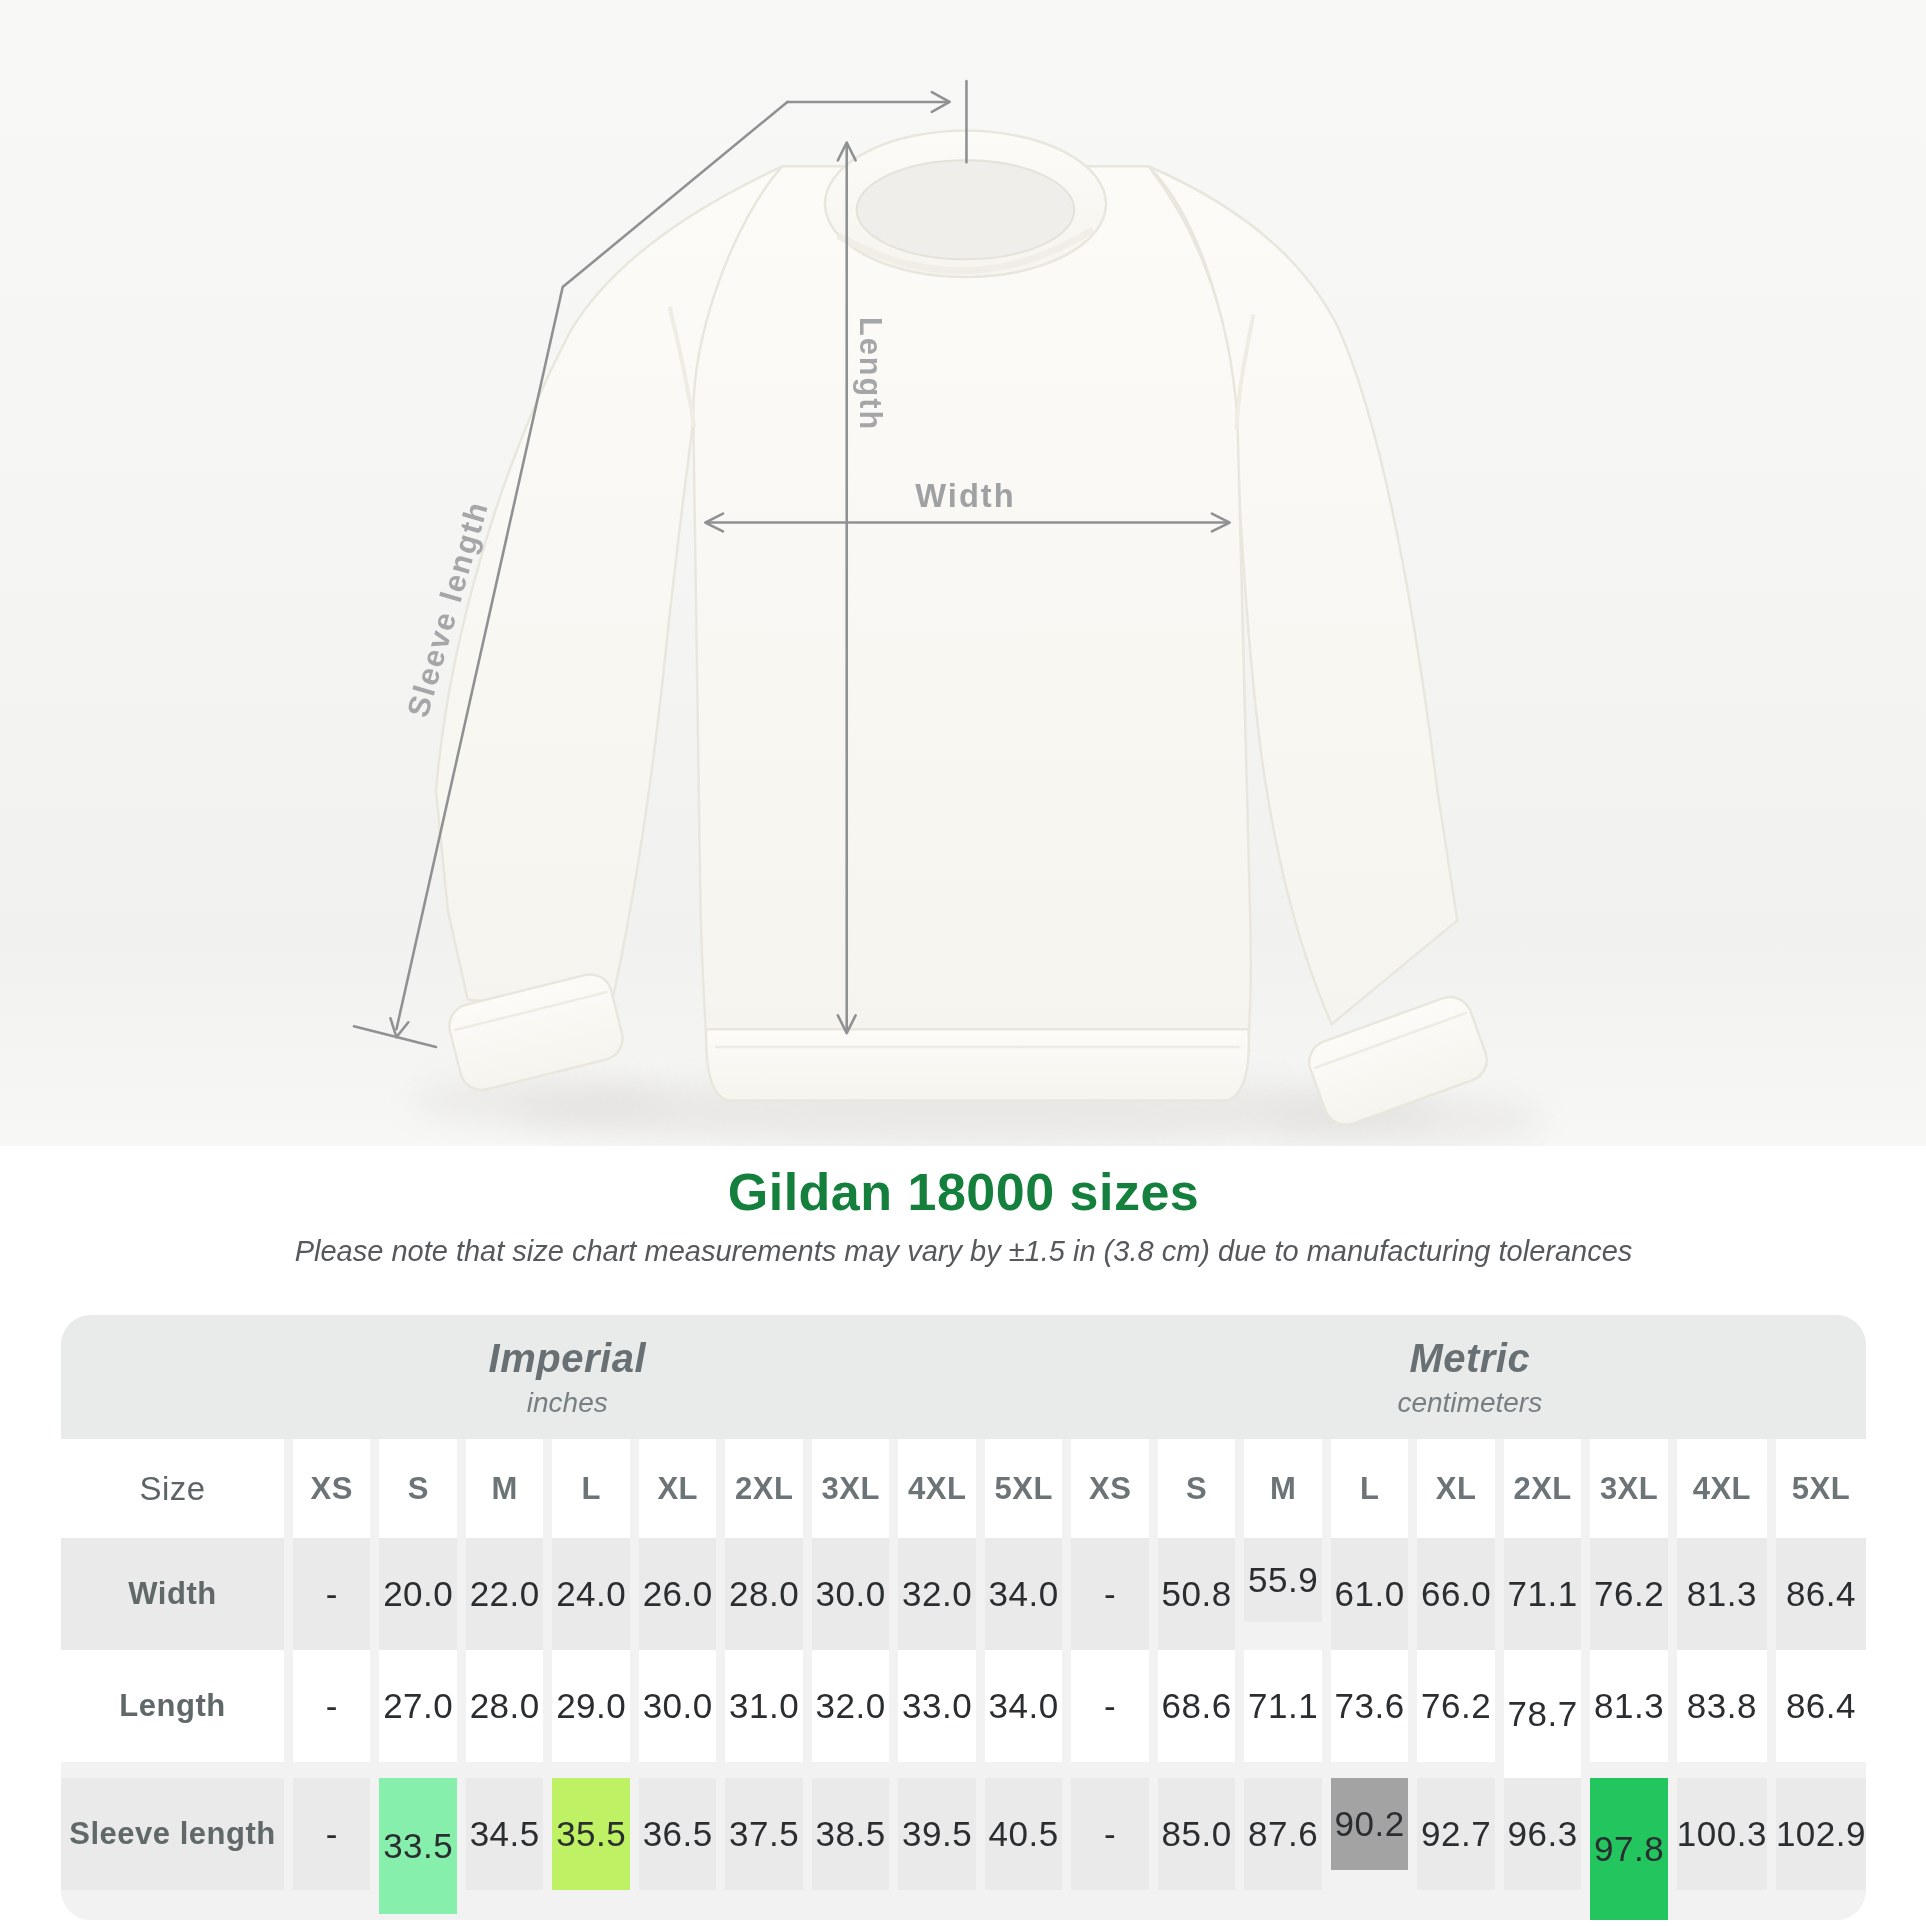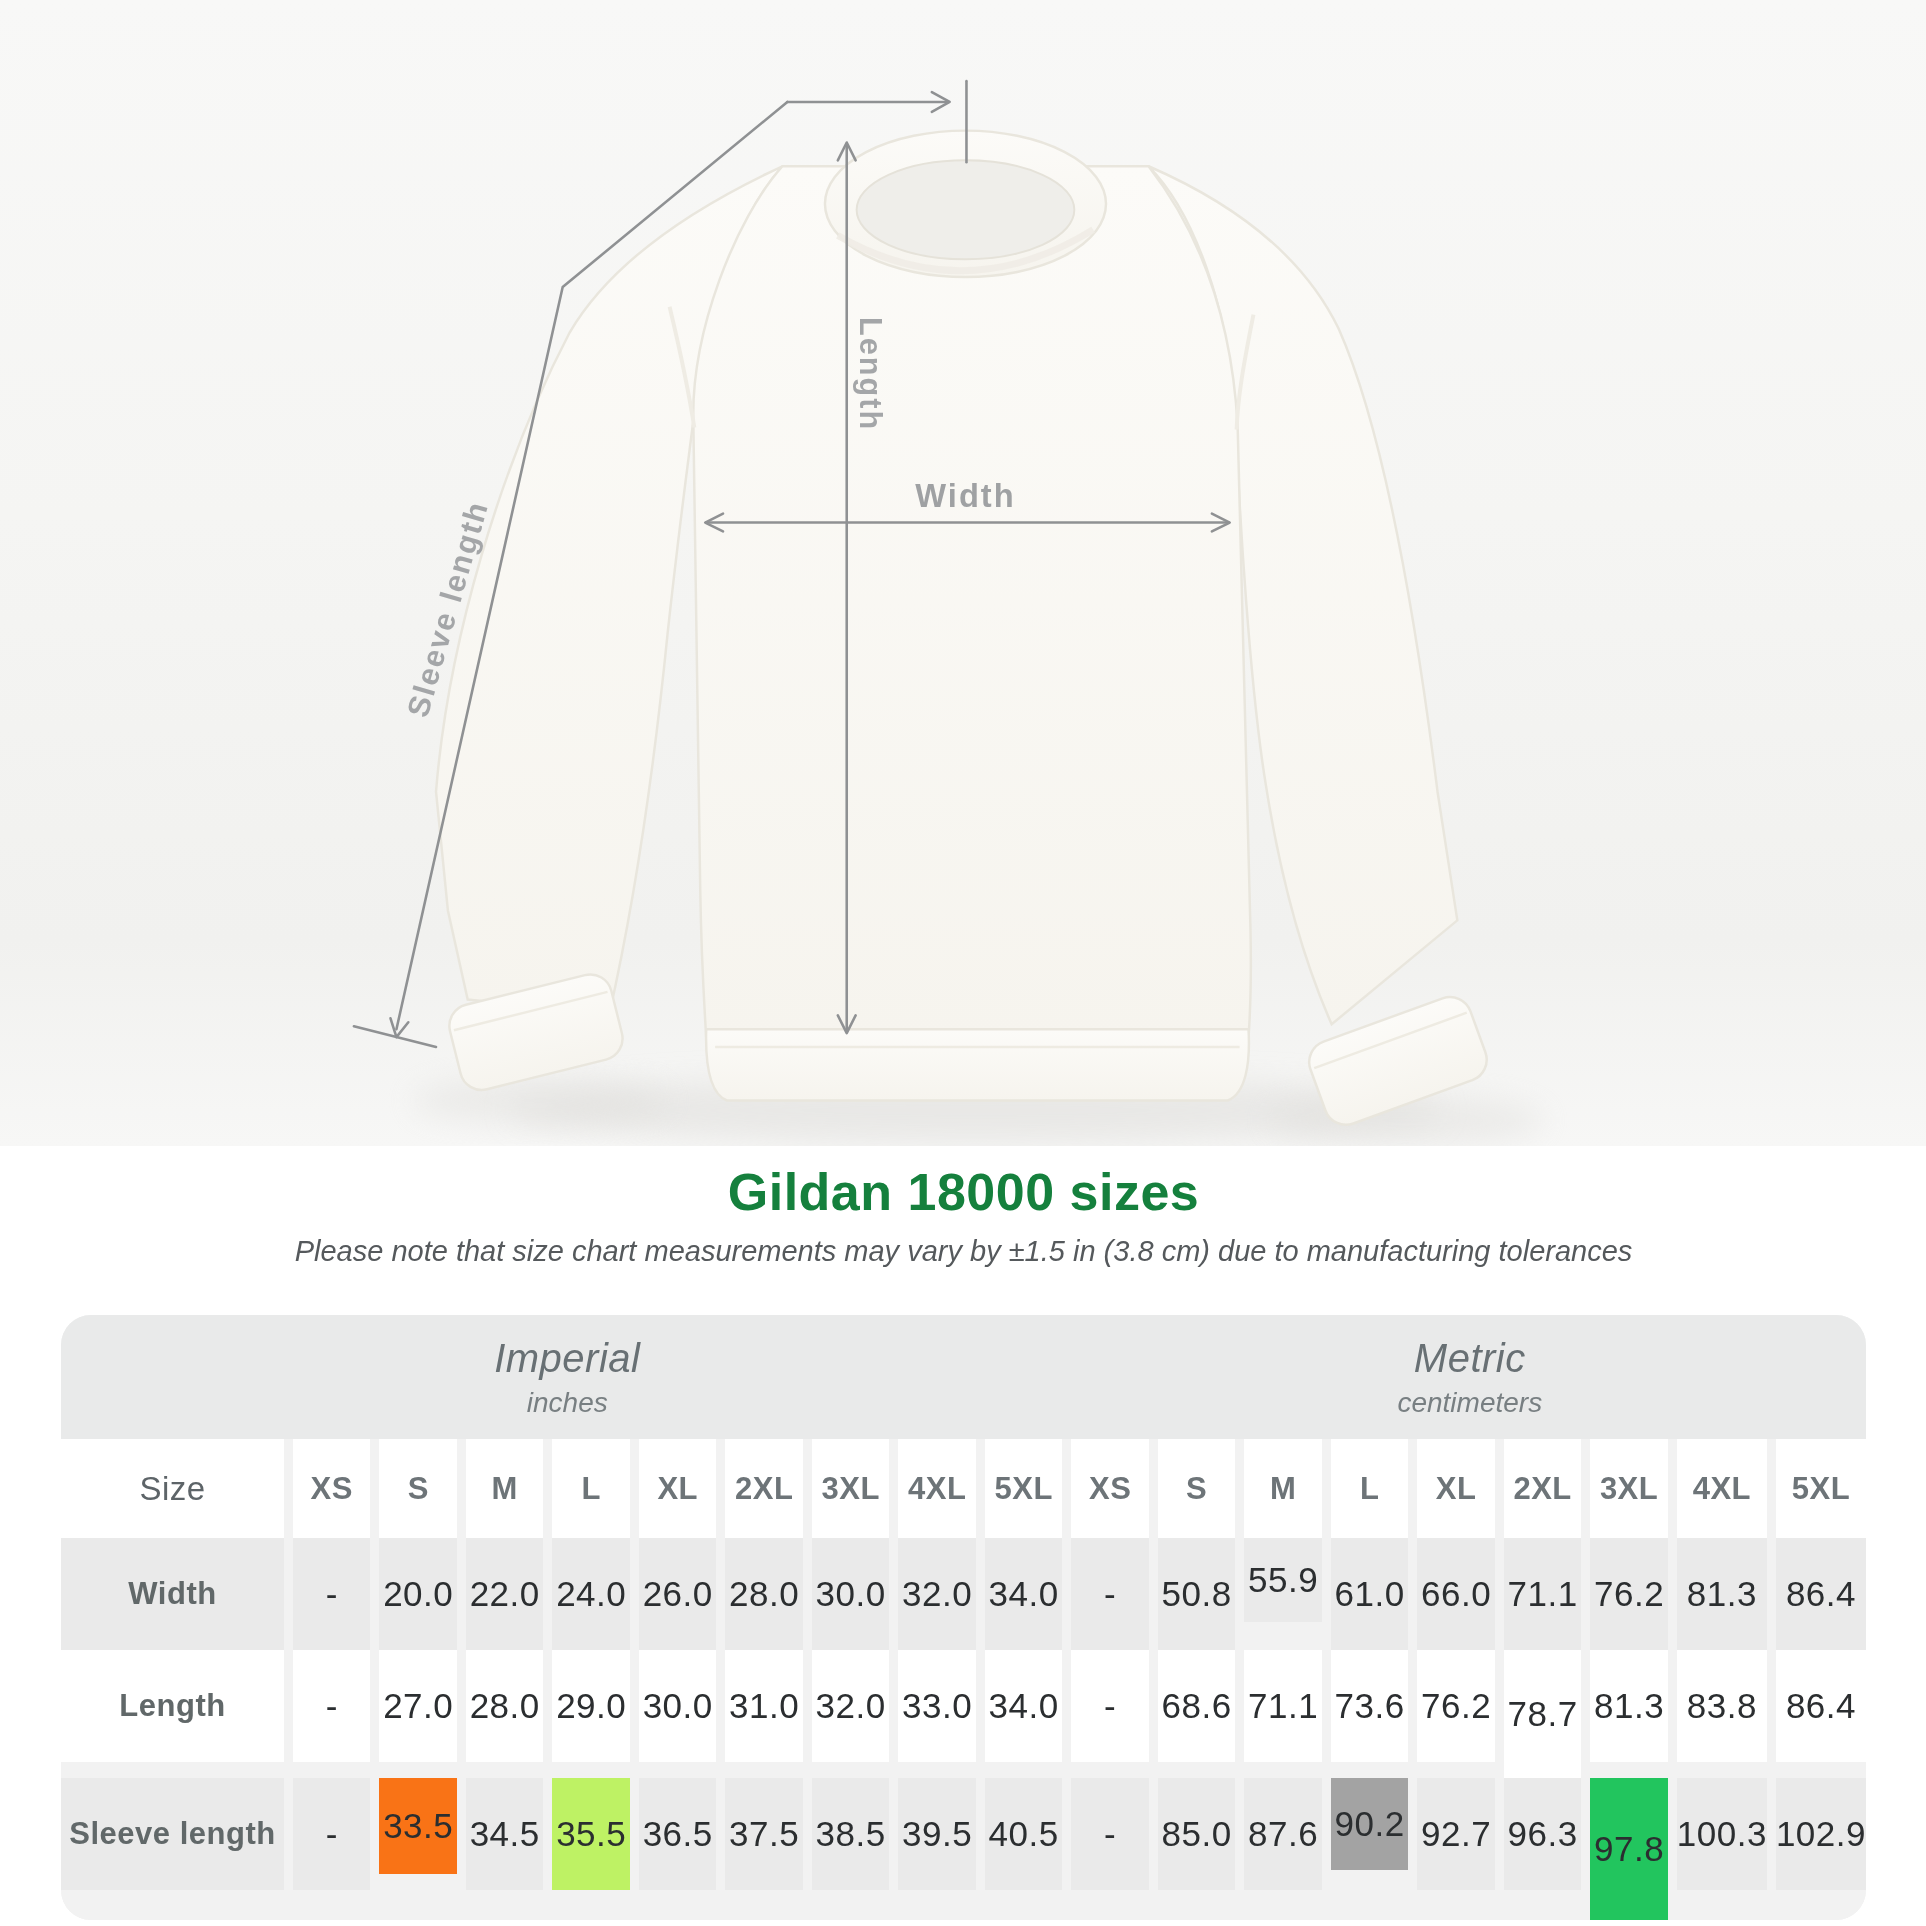--- a/index.html
+++ b/index.html
@@ -42,21 +42,21 @@
     height:124px;
     background:#e9eaea;
   }
   .unit{
     display:flex;flex-direction:column;align-items:center;justify-content:center;
     gap:6px;
   }
   .unit.imperial{width:56.1%;}
   .unit.metric{width:43.9%;}
   .unit-title{
-    font-size:40px;font-weight:normal;font-style:italic;color:#68707.3;
+    font-size:40px;font-weight:bold;font-style:italic;color:#68707.3;
     color:#687074;letter-spacing:0.5px;
   }
   .unit-sub{
     font-size:28px;font-style:italic;color:#787f82;
   }
   .grid{
     display:grid;
     grid-template-columns:223px repeat(18,1fr);
     column-gap:9px;
     row-gap:0;
@@ -369,21 +369,21 @@
       <div class="cell" style="height:112px">
           <span class="value">86.4</span>
         </div>
 
       <div class="cell" style="height:112px;background:#eaeaea">
           <span class="row-label">Sleeve length</span>
         </div>
       <div class="cell" style="height:112px;background:#eaeaea">
           <span class="value">-</span>
         </div>
-      <div class="cell" style="height:96px;background:#f97316">
+      <div class="cell" style="height:136px;background:#86efac">
           <span class="value">33.5</span>
         </div>
       <div class="cell" style="height:112px;background:#eaeaea">
           <span class="value">34.5</span>
         </div>
       <div class="cell" style="height:112px;background:#bef264">
           <span class="value">35.5</span>
         </div>
       <div class="cell" style="height:112px;background:#eaeaea">
           <span class="value">36.5</span>

